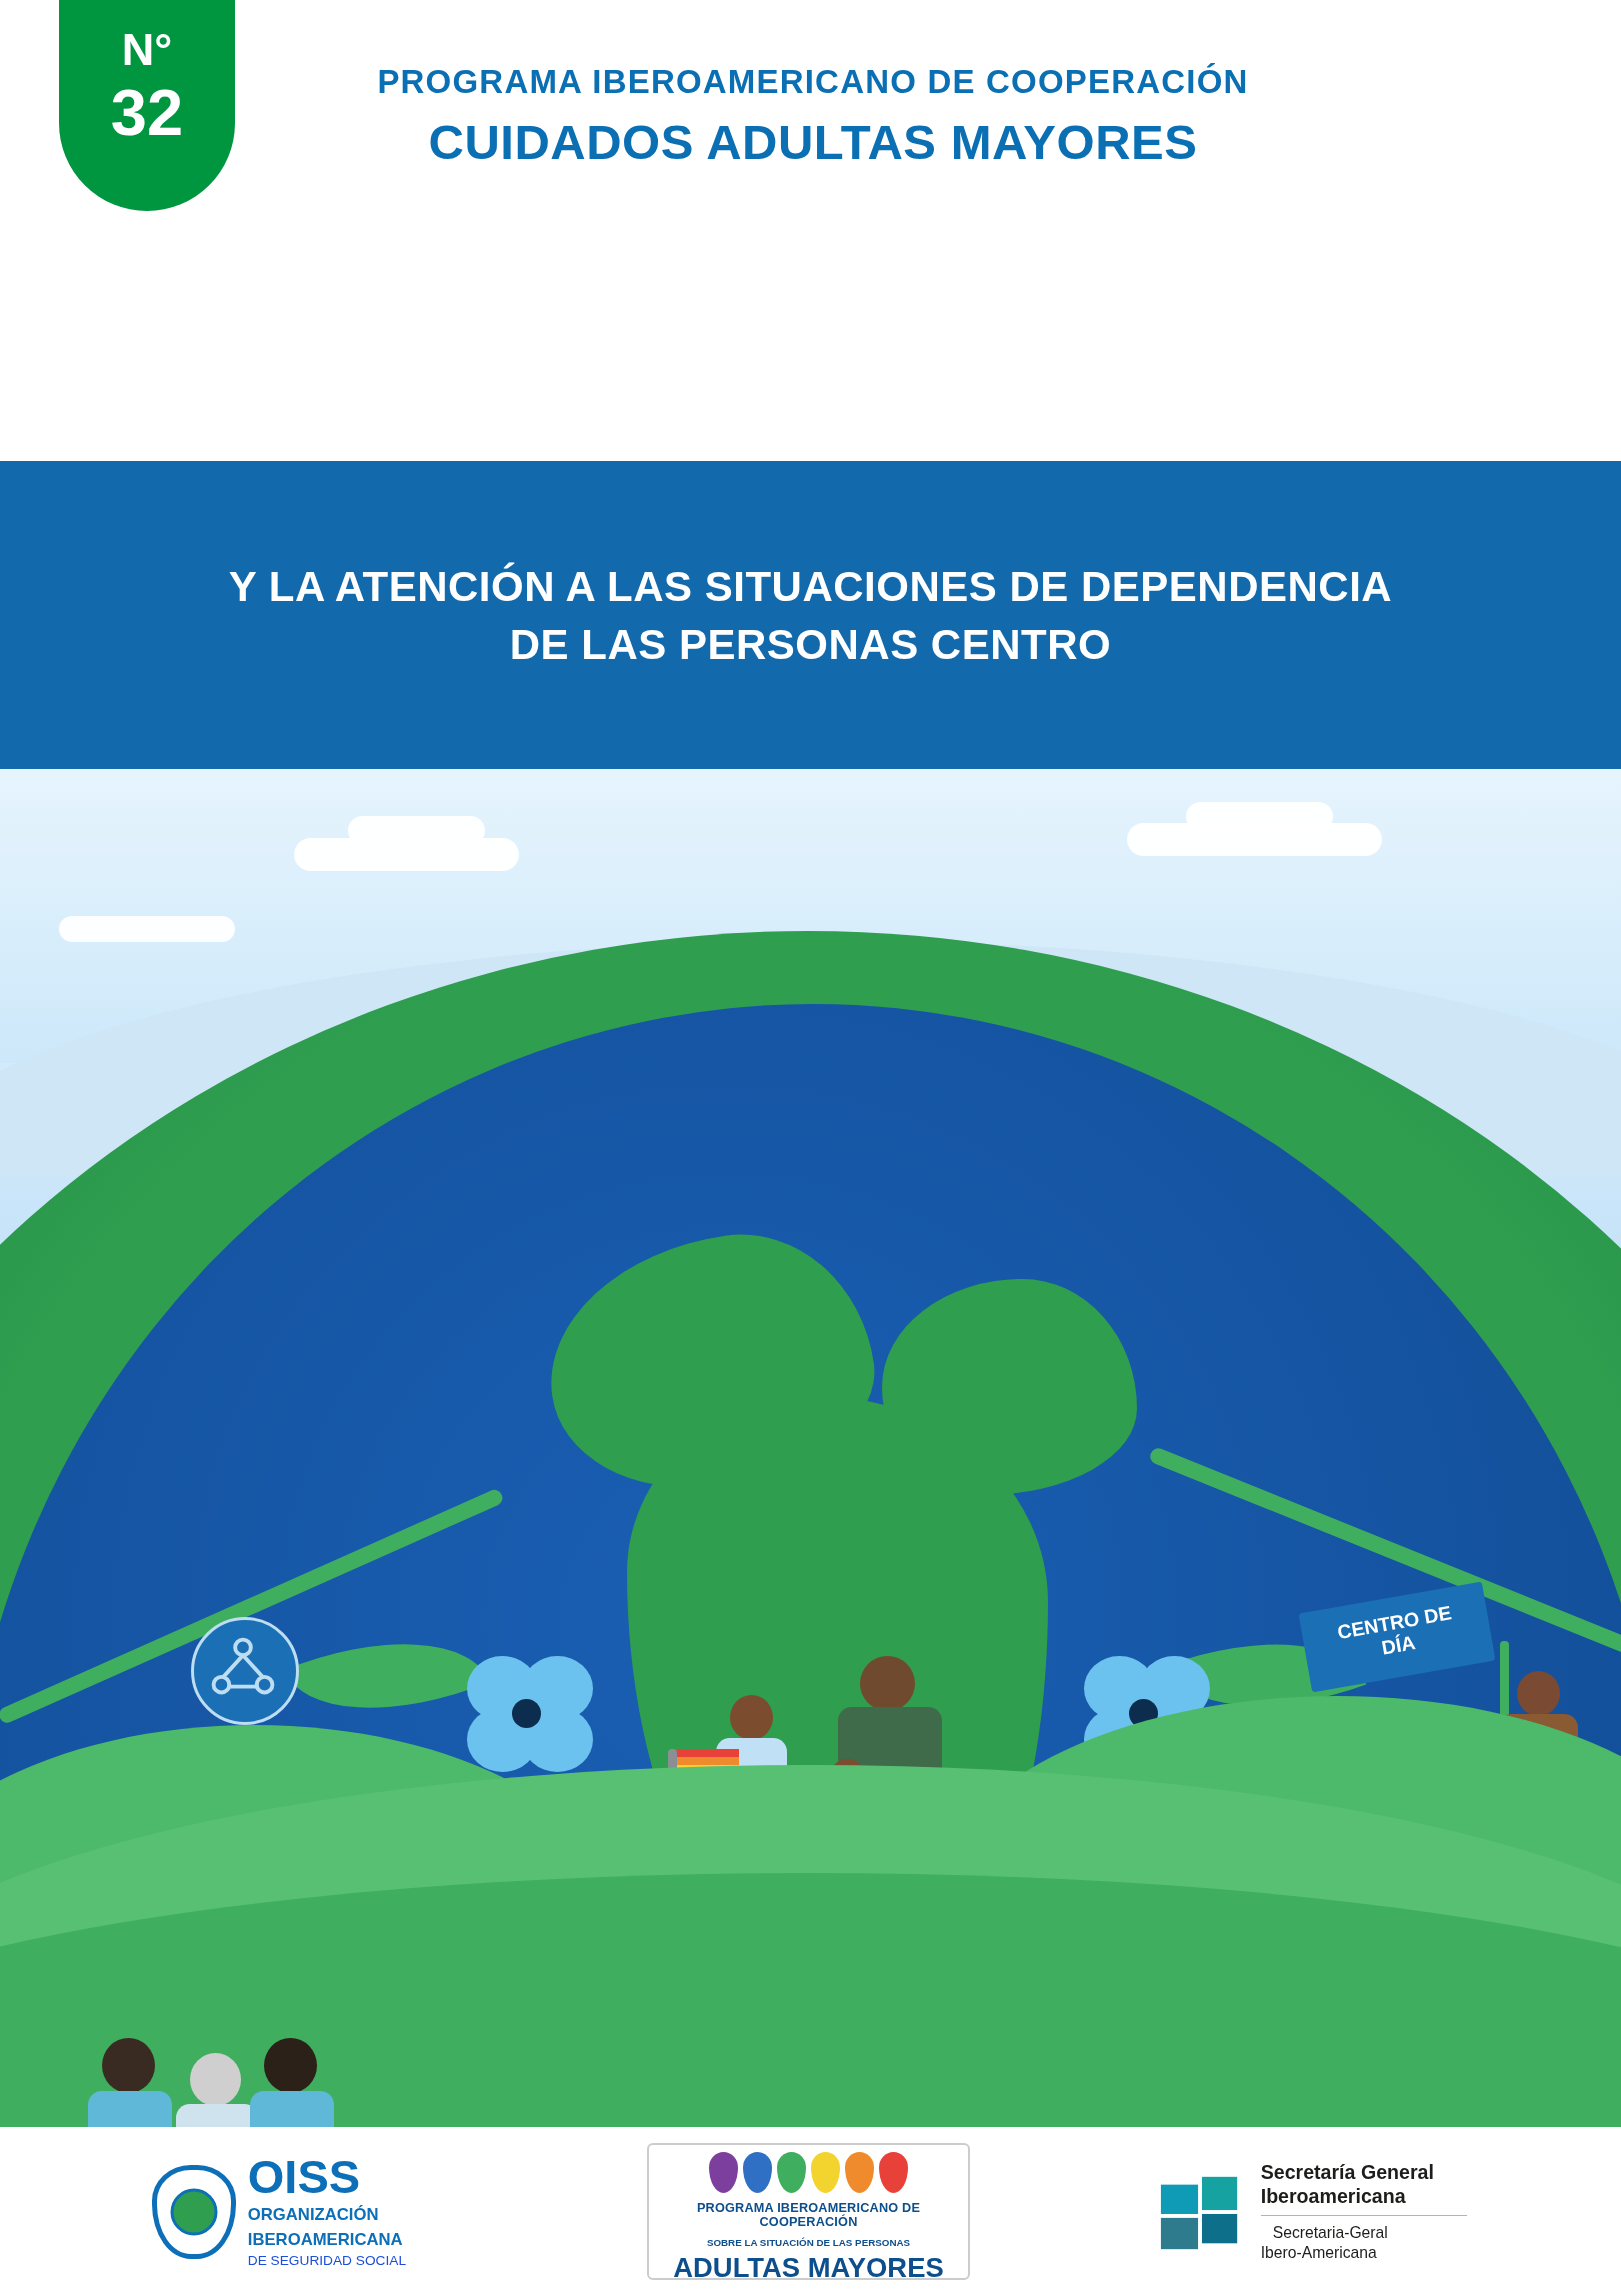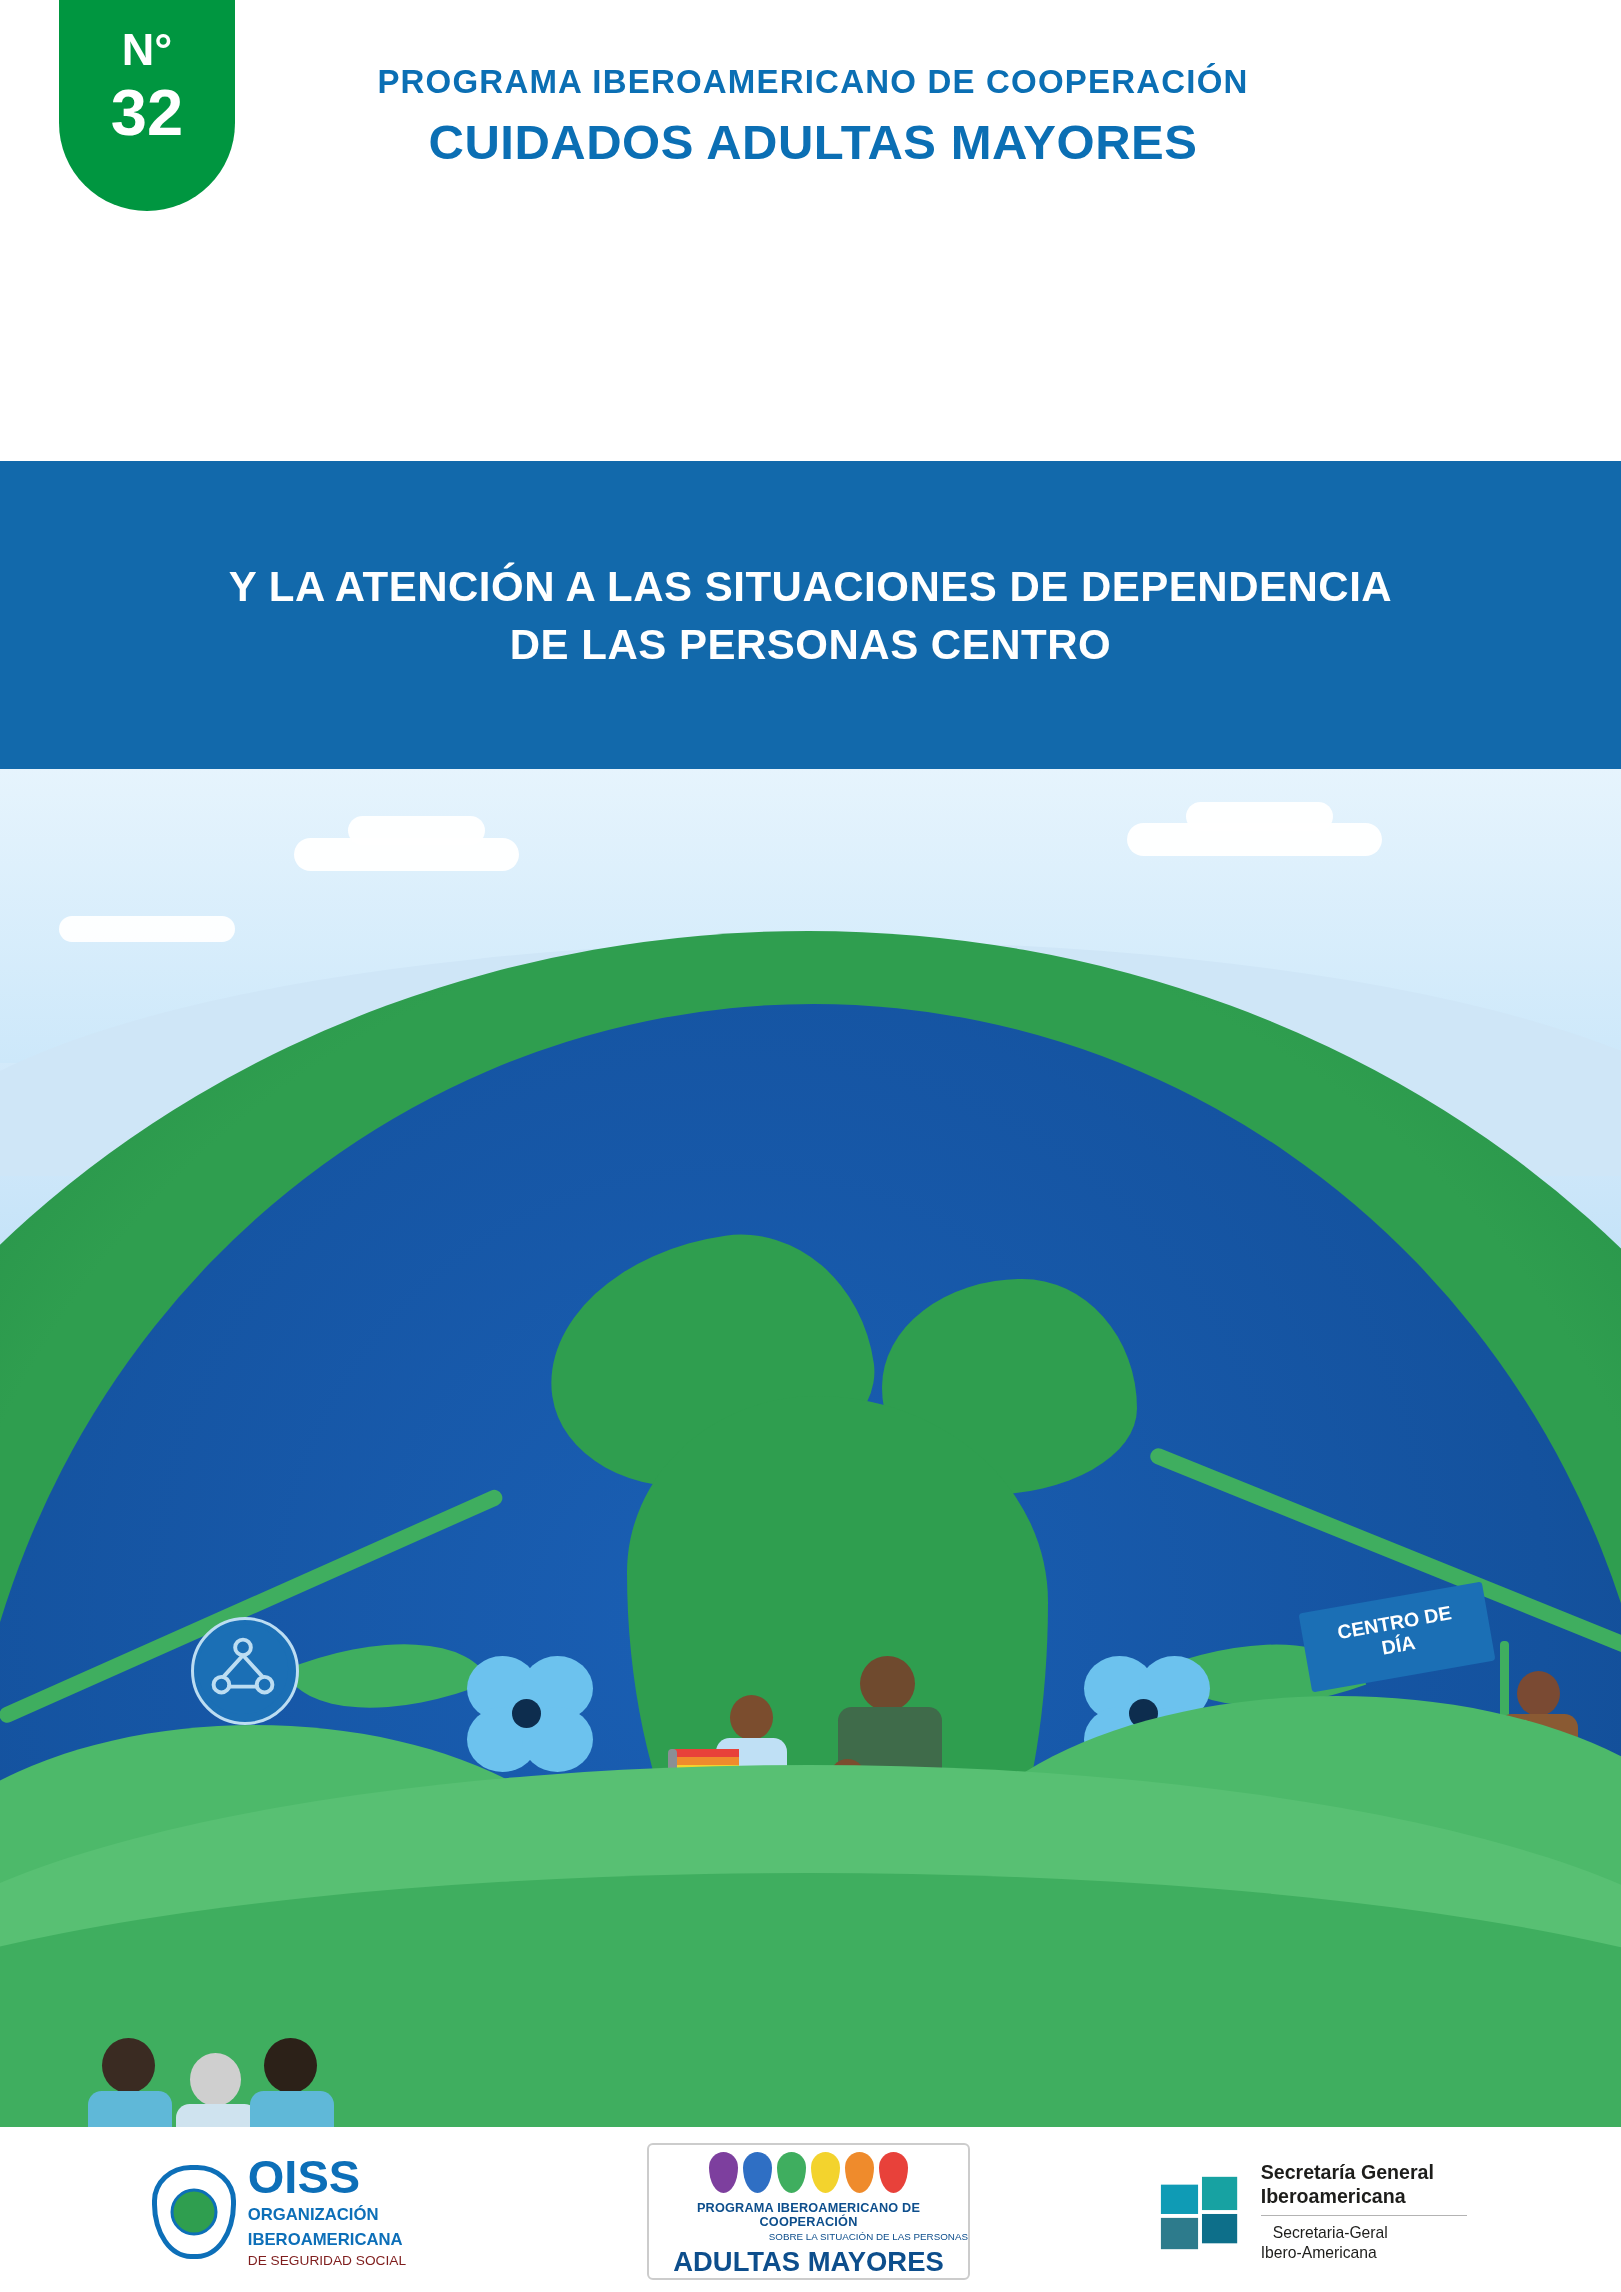--- a/index.html
+++ b/index.html
@@ -317,39 +317,39 @@
     background: #2f9e4f;
     border: 3.9px solid #0d6fb8;
   }
   .oiss-text .oiss-name {
     font-size: 47px; font-weight: bold; color: #0d6fb8; line-height: 1;
   }
   .oiss-text .oiss-sub {
     font-size: 16.7px; font-weight: bold; color: #0d6fb8; line-height: 1.2; margin-top: 4.9px;
   }
   .oiss-text .oiss-sub2 {
-    font-size: 13.7px; color: #7f1d1d; line-height: 1.2; margin-top: 2.9px;
+    font-size: 13.7px; color: #1d4ed8; line-height: 1.2; margin-top: 2.9px;
   }
   .logo-program {
     position: absolute;
     left: 647px; top: 15.7px;
     width: 323px; height: 137px;
     border: 2px solid #cccccc;
     border-radius: 5.9px;
     text-align: center;
     padding-top: 7.8px;
   }
   .drops { display:flex; justify-content:center; gap:4.9px; }
   .drop {
     width: 29px; height: 41px;
     border-radius: 50% 50% 50% 50% / 62% 62% 38% 38%;
     transform: rotate(180deg);
   }
   .prog-t1 { font-size: 12.7px; font-weight: bold; color: #0d4e8c; margin-top: 7.8px; letter-spacing: 0.2px;}
-  .prog-t2 { font-size: 9.8px; font-weight: normal; color: #0d4e8c; margin-top: 2px; text-align: right;}
+  .prog-t2 { font-size: 9.8px; font-weight: bold; color: #0d4e8c; margin-top: 8px;}
   .prog-t3 { font-size: 27.4px; font-weight: bold; color: #0d4e8c; margin-top: 3.9px;}
   .logo-segib {
     position: absolute;
     left: 1157px; top: 29px;
     width: 392px; height: 113px;
     display: flex;
     align-items: center;
   }
   .segib-mark {
     width: 88px; height: 88px;

